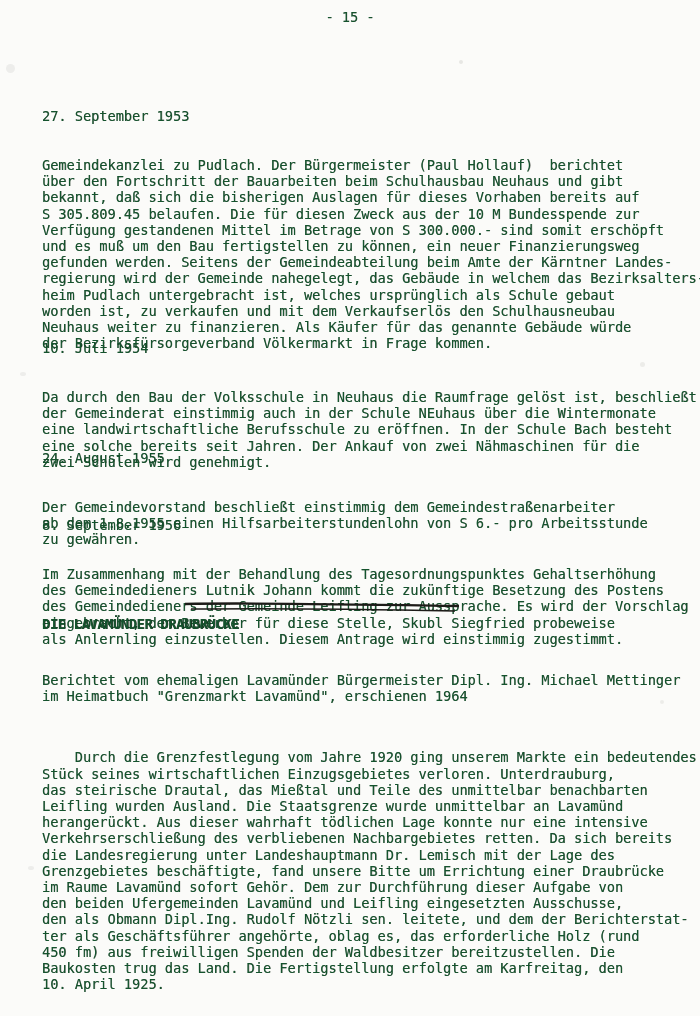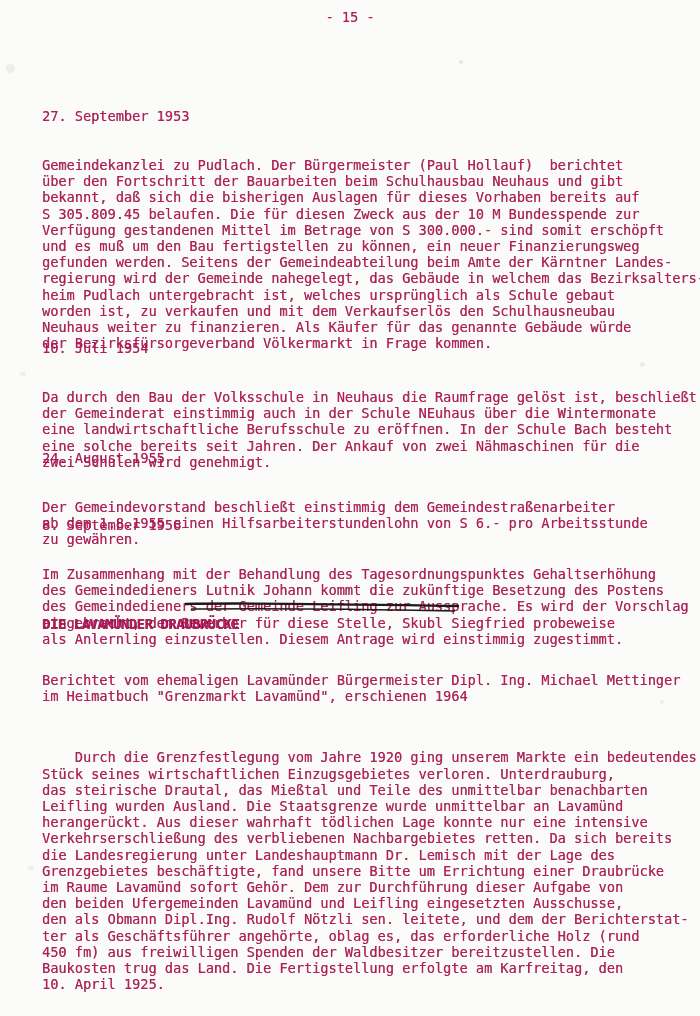--- a/index.html
+++ b/index.html
@@ -4,21 +4,21 @@
 <style>
   html, body { margin: 0; padding: 0; background: #e8e8e6; }
   #page {
     position: relative;
     width: 700px;
     height: 1016px;
     margin: 0 auto;
     background: #fbfbf9;
     overflow: hidden;
     font-family: "DejaVu Sans Mono", "Liberation Mono", monospace;
-    color: #be185d;
+    color: #14532d;
   }
   .txt {
     position: absolute;
     left: 42px;
     font-size: 13.6px;
     line-height: 16.2px;
     white-space: pre;
     letter-spacing: 0;
     text-shadow: 0.3px 0 0 rgba(35,33,28,0.55);
   }

